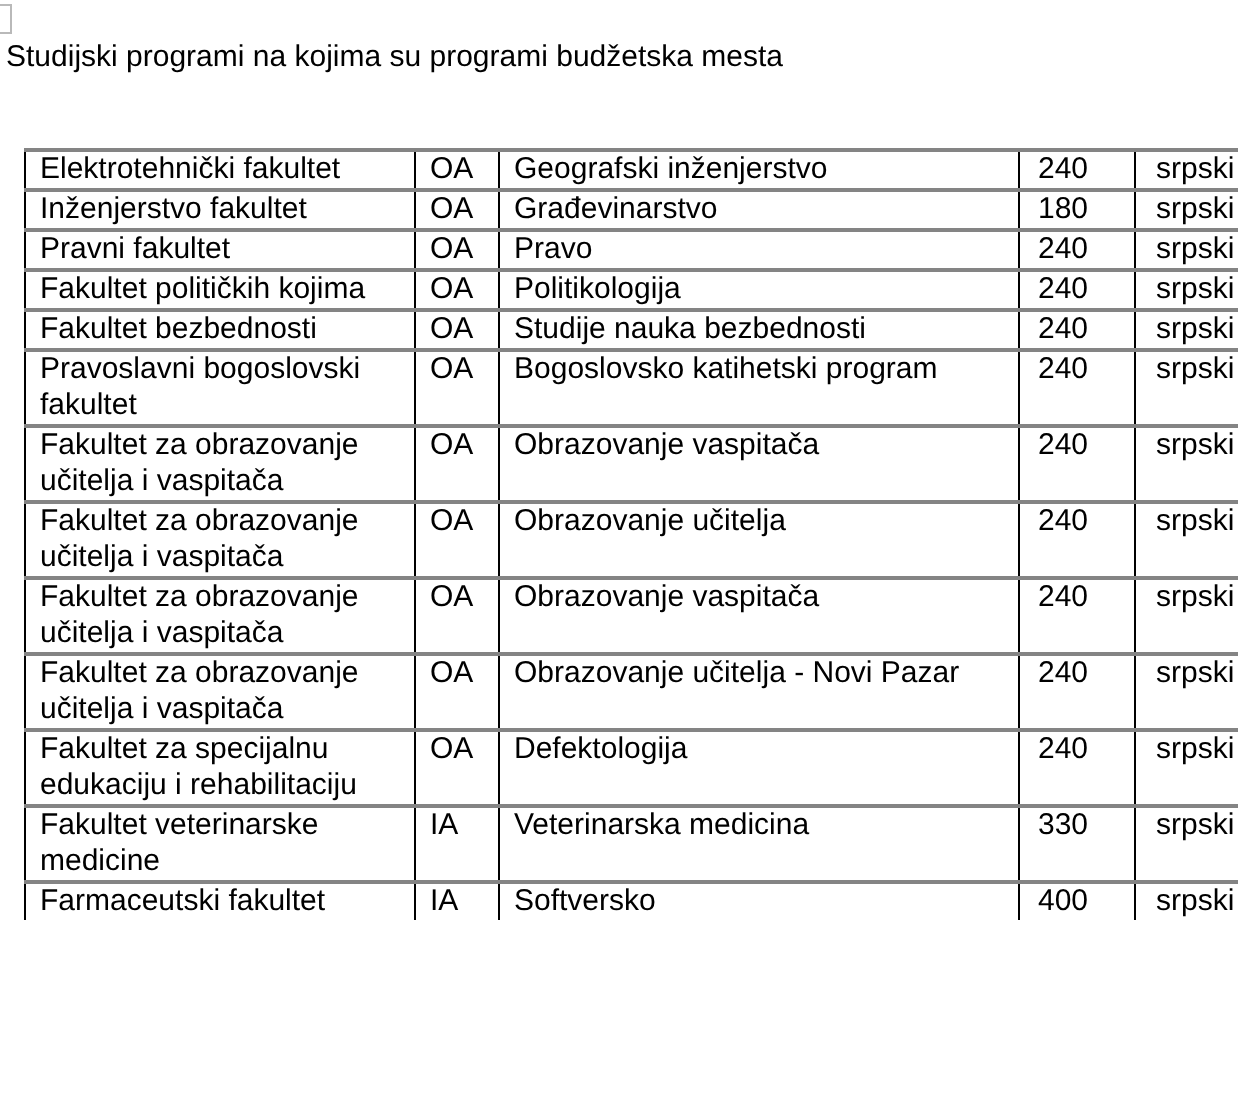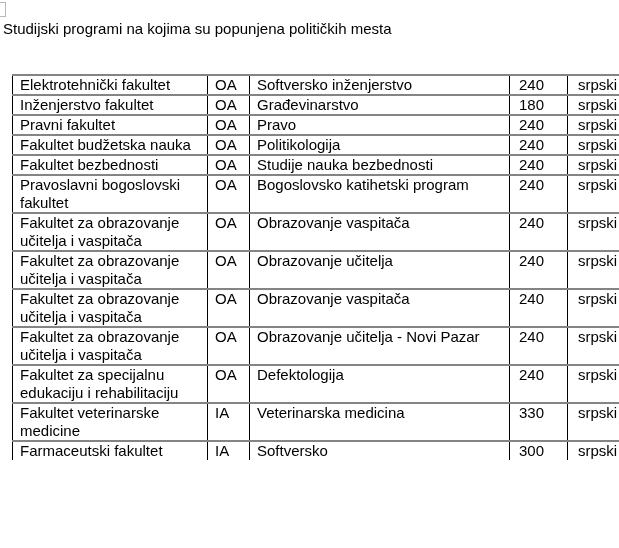--- a/index.html
+++ b/index.html
@@ -54,54 +54,54 @@
   
   table.programs td { height: 18px; }
 </style>
 </head>
 <body>
 
 <div class="page">
 
   <div class="marker"></div>
 
-  <div class="title">Studijski programi na kojima su popunjena političkih mesta</div>
+  <div class="title">Studijski programi na kojima su programi budžetska mesta</div>
 
   <table class="programs">
     <colgroup>
       <col style="width:195px">
       <col style="width:42px">
       <col style="width:260px">
       <col style="width:58px">
       <col style="width:61px">
     </colgroup>
     <tbody id="programs-tbody">
         <tr>
           <td class="c-faculty">Elektrotehnički fakultet</td>
           <td class="c-type">OA</td>
-          <td class="c-program">Softversko inženjerstvo</td>
+          <td class="c-program">Geografski inženjerstvo</td>
           <td class="c-places">240</td>
           <td class="c-language">srpski</td>
         </tr>
         <tr>
           <td class="c-faculty">Inženjerstvo fakultet</td>
           <td class="c-type">OA</td>
           <td class="c-program">Građevinarstvo</td>
           <td class="c-places">180</td>
           <td class="c-language">srpski</td>
         </tr>
         <tr>
           <td class="c-faculty">Pravni fakultet</td>
           <td class="c-type">OA</td>
           <td class="c-program">Pravo</td>
           <td class="c-places">240</td>
           <td class="c-language">srpski</td>
         </tr>
         <tr>
-          <td class="c-faculty">Fakultet budžetska nauka</td>
+          <td class="c-faculty">Fakultet političkih kojima</td>
           <td class="c-type">OA</td>
           <td class="c-program">Politikologija</td>
           <td class="c-places">240</td>
           <td class="c-language">srpski</td>
         </tr>
         <tr>
           <td class="c-faculty">Fakultet bezbednosti</td>
           <td class="c-type">OA</td>
           <td class="c-program">Studije nauka bezbednosti</td>
           <td class="c-places">240</td>
@@ -153,19 +153,19 @@
           <td class="c-faculty">Fakultet veterinarske medicine</td>
           <td class="c-type">IA</td>
           <td class="c-program">Veterinarska medicina</td>
           <td class="c-places">330</td>
           <td class="c-language">srpski</td>
         </tr>
         <tr>
           <td class="c-faculty">Farmaceutski fakultet</td>
           <td class="c-type">IA</td>
           <td class="c-program">Softversko</td>
-          <td class="c-places">300</td>
+          <td class="c-places">400</td>
           <td class="c-language">srpski</td>
         </tr>
       </tbody>
   </table>
 
 </div>
 
 </body></html>

